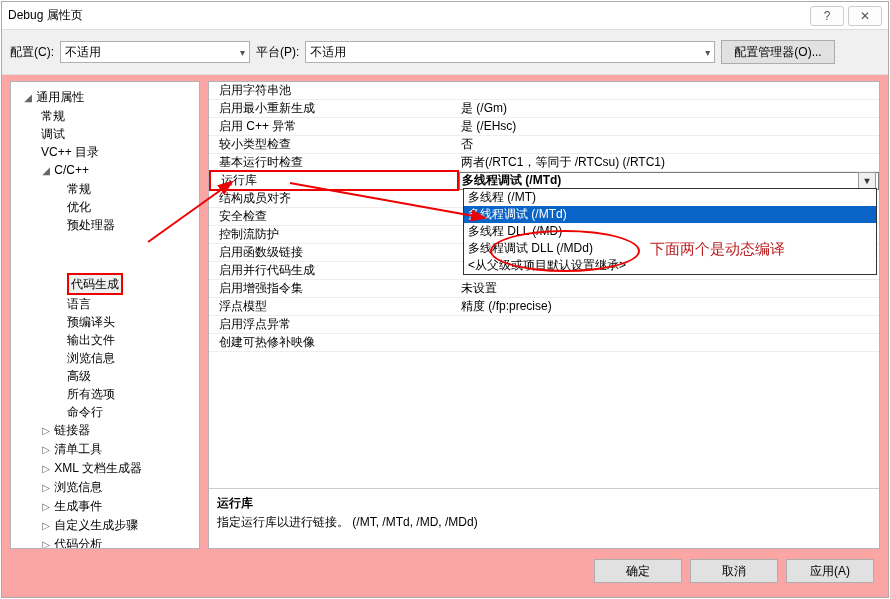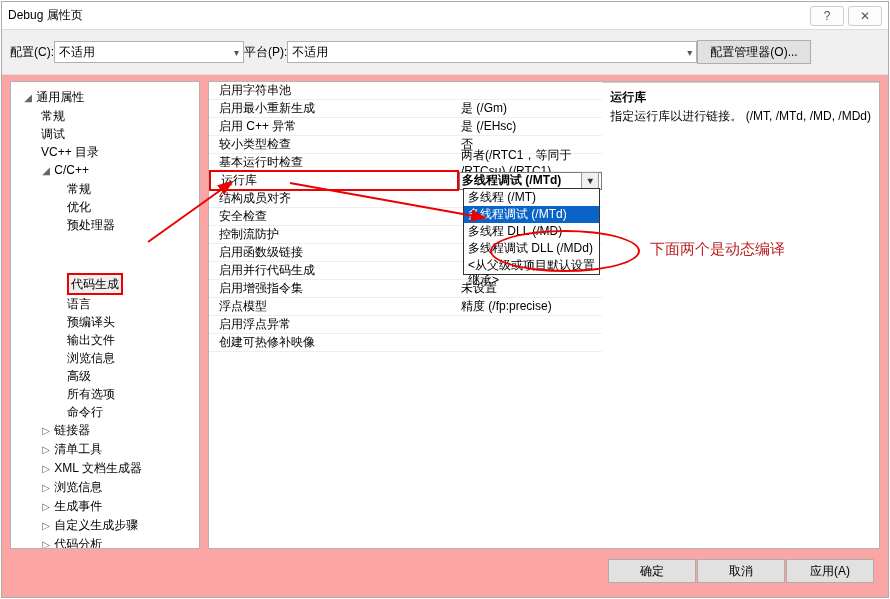--- a/index.html
+++ b/index.html
@@ -42,20 +42,21 @@
     align-items: center;
     justify-content: center;
     font-size: 12px;
     color: #555;
   }
   .toolbar {
     background: #f0f0f0;
     padding: 10px 8px;
     display: flex;
     align-items: center;
+    gap: 6px;
     border-bottom: 1px solid #ddd;
   }
   .toolbar label { font-size: 12px; }
   .combo {
     border: 1px solid #b0b0b0;
     background: #fff;
     height: 22px;
     display: flex;
     align-items: center;
     padding: 0 4px;
@@ -107,21 +108,21 @@
     margin-top: 39px;
   }
   .tree .redbox {
     border: 2px solid #e00;
   }
   .props {
     flex: 1;
     border: 1px solid #b4b4b4;
     background: #fff;
     display: flex;
-    flex-direction: row;
+    flex-direction: column;
     min-width: 0;
     position: relative;
   }
   .proplist {
     flex: 1;
     overflow: hidden;
     position: relative;
   }
   .prow {
     display: flex;
@@ -183,21 +184,21 @@
   .desc {
     border-top: 1px solid #ccc;
     padding: 6px 8px;
     height: 60px;
   }
   .desc .dt { font-weight: bold; margin-bottom: 2px; }
   .footer {
     padding: 10px 14px 14px 0;
     display: flex;
     justify-content: flex-end;
-    gap: 1px;
+    gap: 8px;
   }
   .footer .btn { width: 88px; justify-content: center; }
   .redtext {
     position: absolute;
     color: #b91c1c;
     font-size: 15px;
     z-index: 8;
     pointer-events:none;
   }
   .redcircle {

